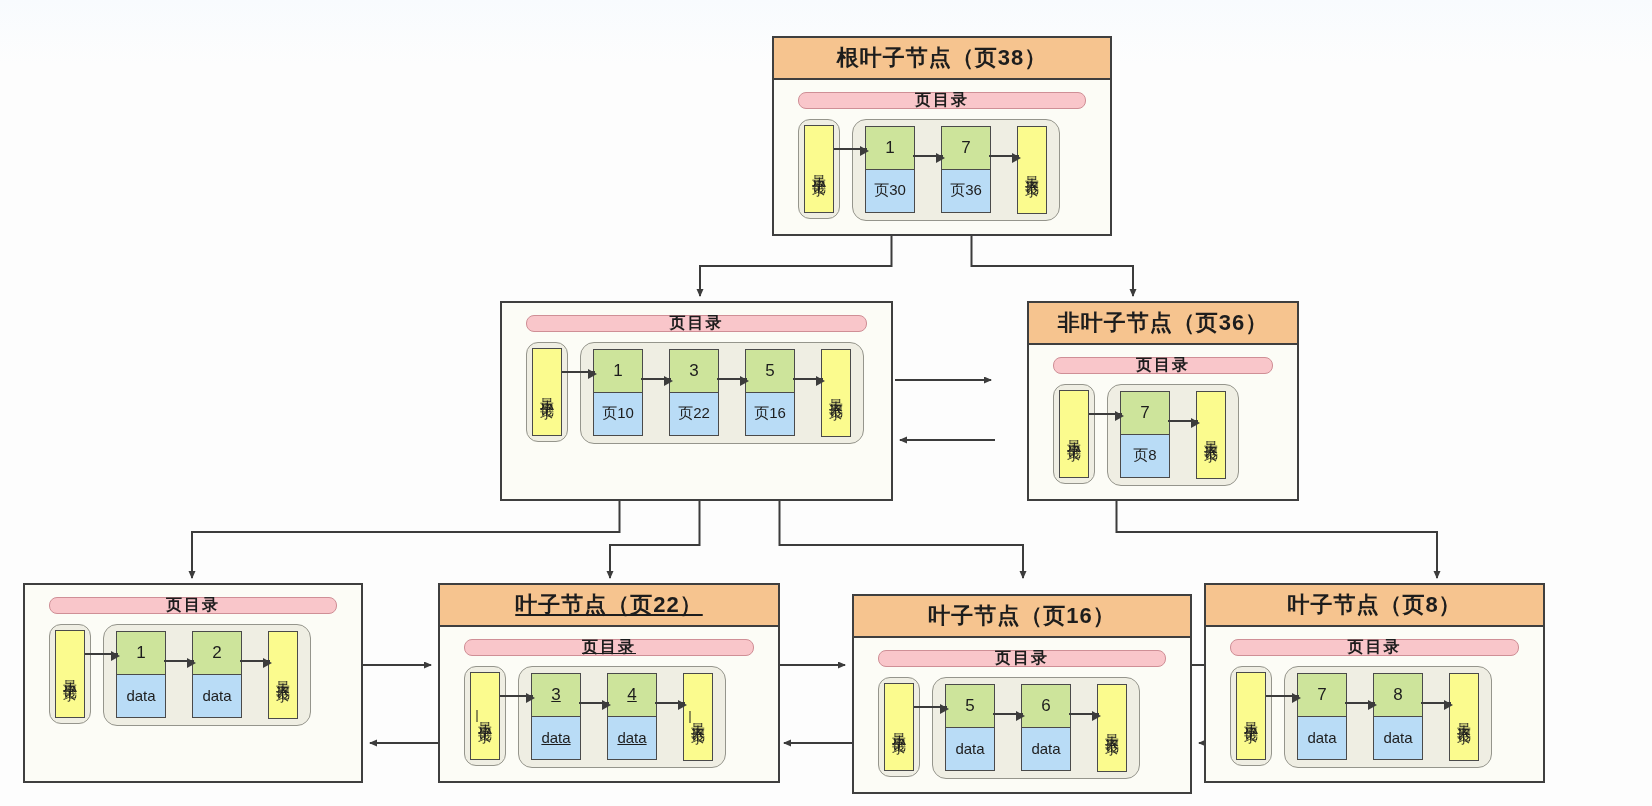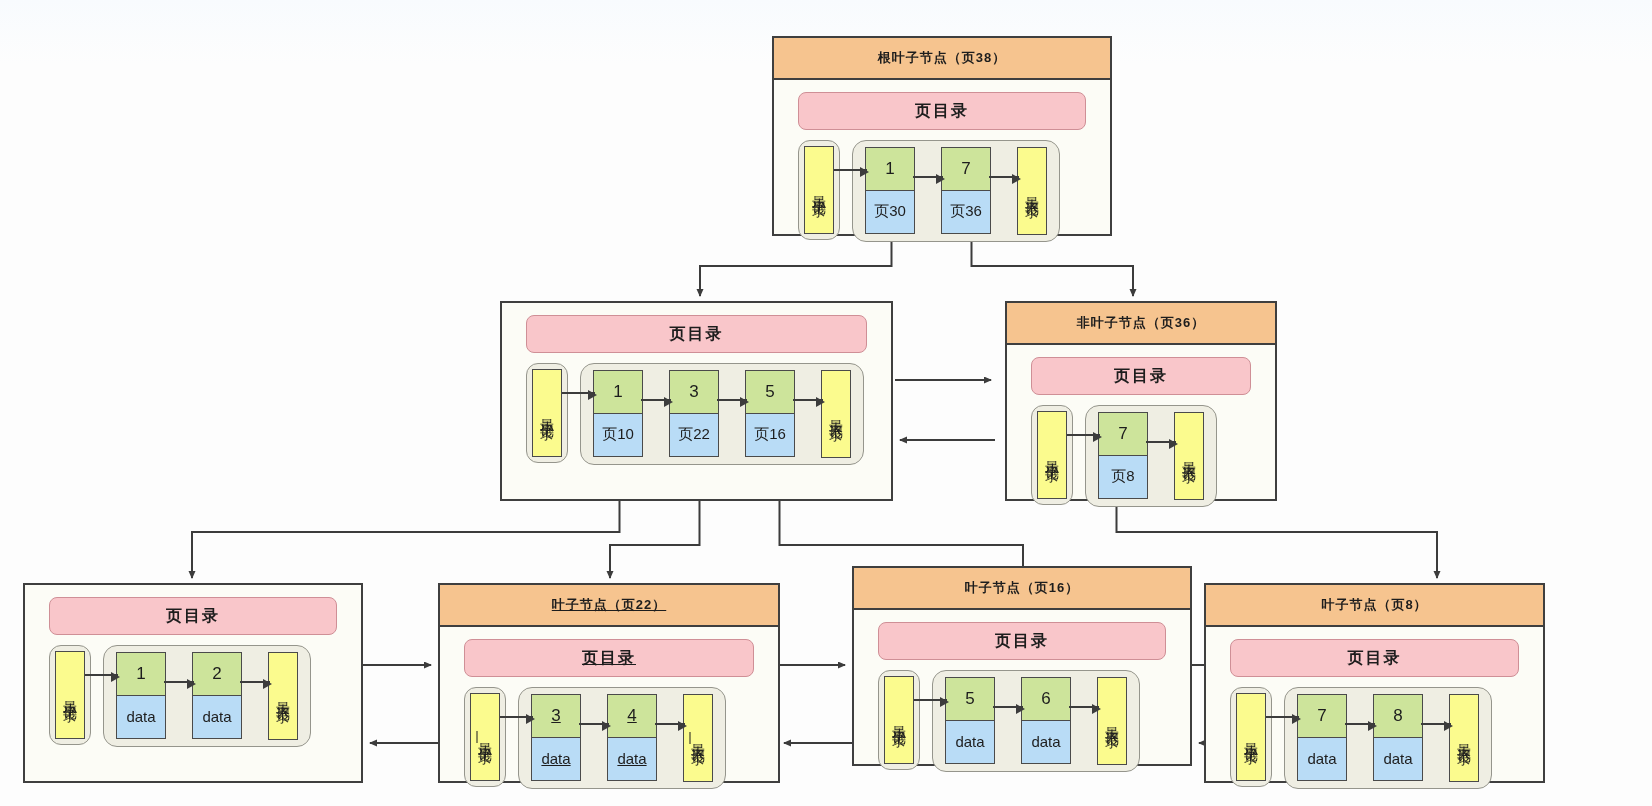--- a/index.html
+++ b/index.html
@@ -19,23 +19,23 @@
   html,body{margin:0;padding:0;background:#fdfdfd;}
   body{font-family:"Liberation Sans","DejaVu Sans",sans-serif;color:#1d1d1d;}
   .canvas{position:relative;width:1652px;height:806px;overflow:hidden;
           background:linear-gradient(180deg,#f8fbfe 0%,#fdfdfd 8%);}
   svg.wires{position:absolute;left:0;top:0;pointer-events:none;}
 
   .node{position:absolute;height:200px;background:var(--nodebg);
         border:2px solid var(--node-border);box-sizing:border-box;}
   .hdr{height:40px;background:var(--orange);border-bottom:2px solid var(--node-border);
        display:flex;align-items:center;justify-content:center;
-       font-size:13px;font-weight:600;letter-spacing:1px;}
+       font-size:22px;font-weight:600;letter-spacing:1px;}
   .body{position:relative;}
-  .pagedir{margin:12px 24px 0 24px;height:38px;border:1.5px solid var(--pink-border);
+  .pagedir{margin:12px 24px 0 24px;height:17px;border:1.5px solid var(--pink-border);
            background:var(--pink);border-radius:8px;box-sizing:border-box;
            display:flex;align-items:center;justify-content:center;
            font-size:16px;font-weight:600;letter-spacing:2px;}
   .records{position:relative;display:flex;align-items:flex-start;margin:10px 0 0 24px;}
   .minwrap{background:var(--cream);border:1.5px solid var(--cream-border);
            border-radius:12px;padding:5px;margin-right:12px;}
   .ybox{width:30px;height:88px;background:var(--yellow);border:1.5px solid var(--box-border);
         box-sizing:border-box;display:flex;align-items:center;justify-content:center;
         writing-mode:vertical-rl;text-orientation:upright;
         font-size:14px;letter-spacing:3px;line-height:27px;}
@@ -139,21 +139,21 @@
             <div class="key">5</div>
             <div class="val">页16</div>
           </div>
           <div class="karrow"></div>
           <div class="ybox">最大记录</div>
         </div>
       </div>
     </div>
   </div>
 
-  <div class="node" style="left:1005px;top:301px;width:272px;">
+  <div class="node" style="left:1027px;top:301px;width:272px;">
     <div class="hdr">非叶子节点（页36）</div>
     <div class="body">
       <div class="pagedir">页目录</div>
       <div class="records">
         <div class="minwrap">
           <div class="ybox">最小记录</div>
         </div>
         <div class="minarrow"></div>
         <div class="group">
           <div class="entry">
@@ -211,21 +211,21 @@
             <div class="key">4</div>
             <div class="val">data</div>
           </div>
           <div class="karrow"></div>
           <div class="ybox">最大记录</div>
         </div>
       </div>
     </div>
   </div>
 
-  <div class="node" style="left:852px;top:566px;width:340px;">
+  <div class="node" style="left:852px;top:594px;width:340px;">
     <div class="hdr">叶子节点（页16）</div>
     <div class="body">
       <div class="pagedir">页目录</div>
       <div class="records">
         <div class="minwrap">
           <div class="ybox">最小记录</div>
         </div>
         <div class="minarrow"></div>
         <div class="group">
           <div class="entry">

